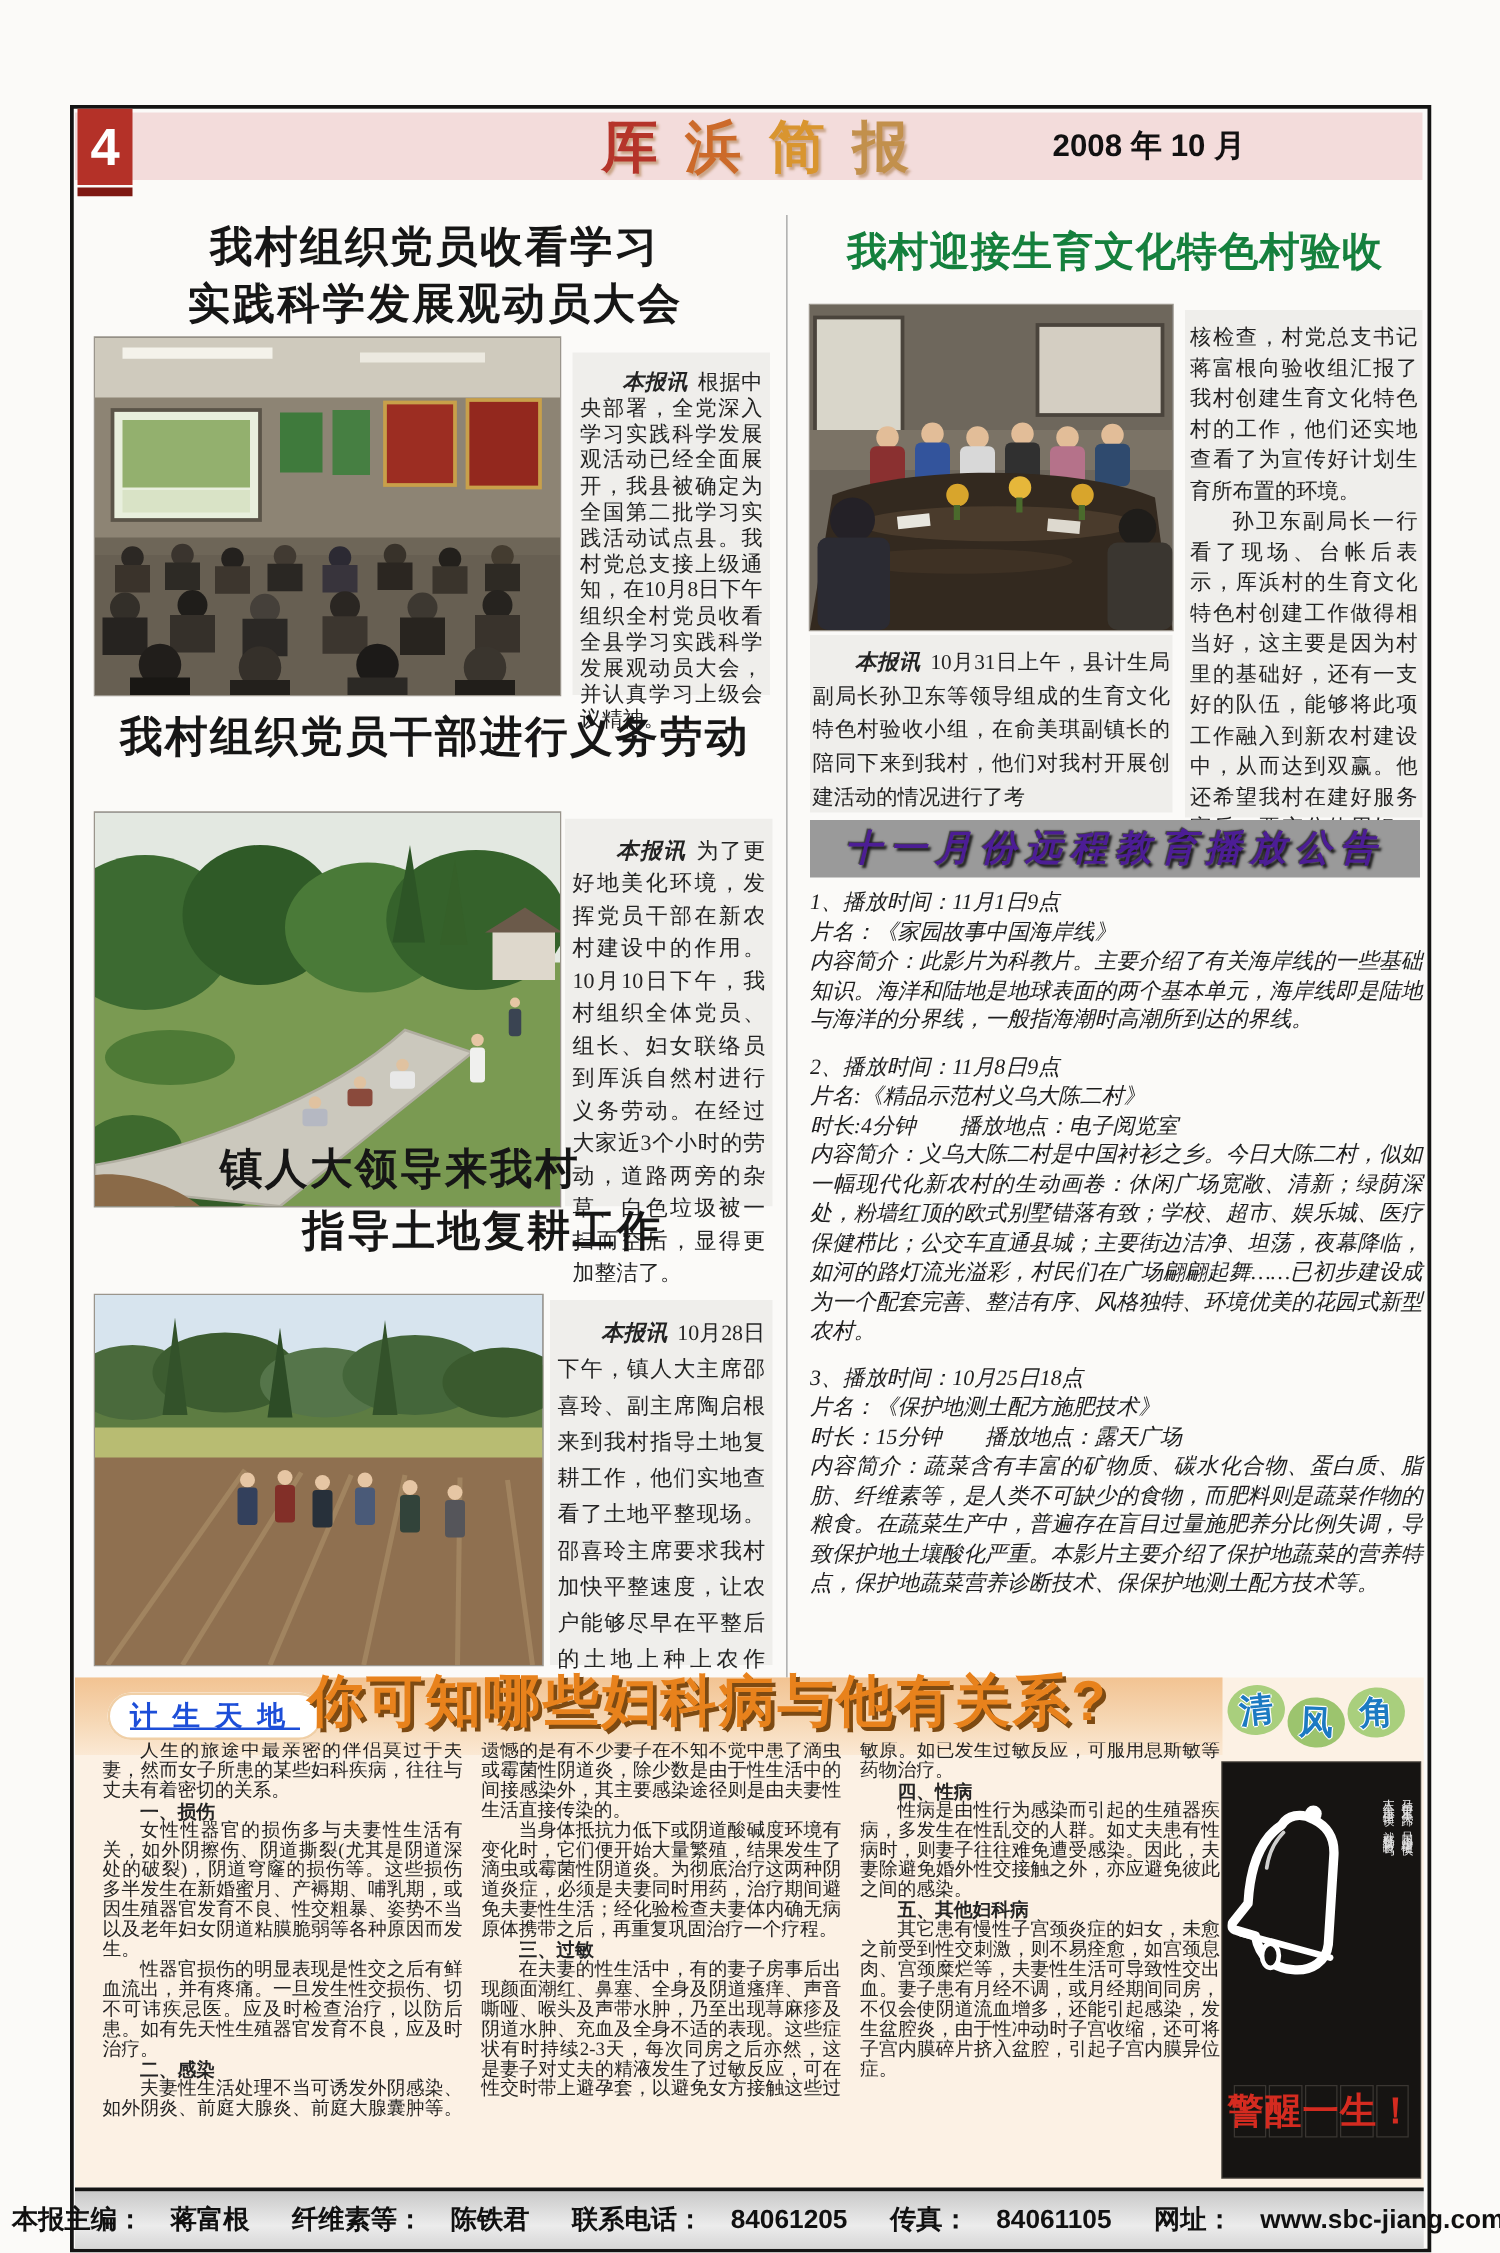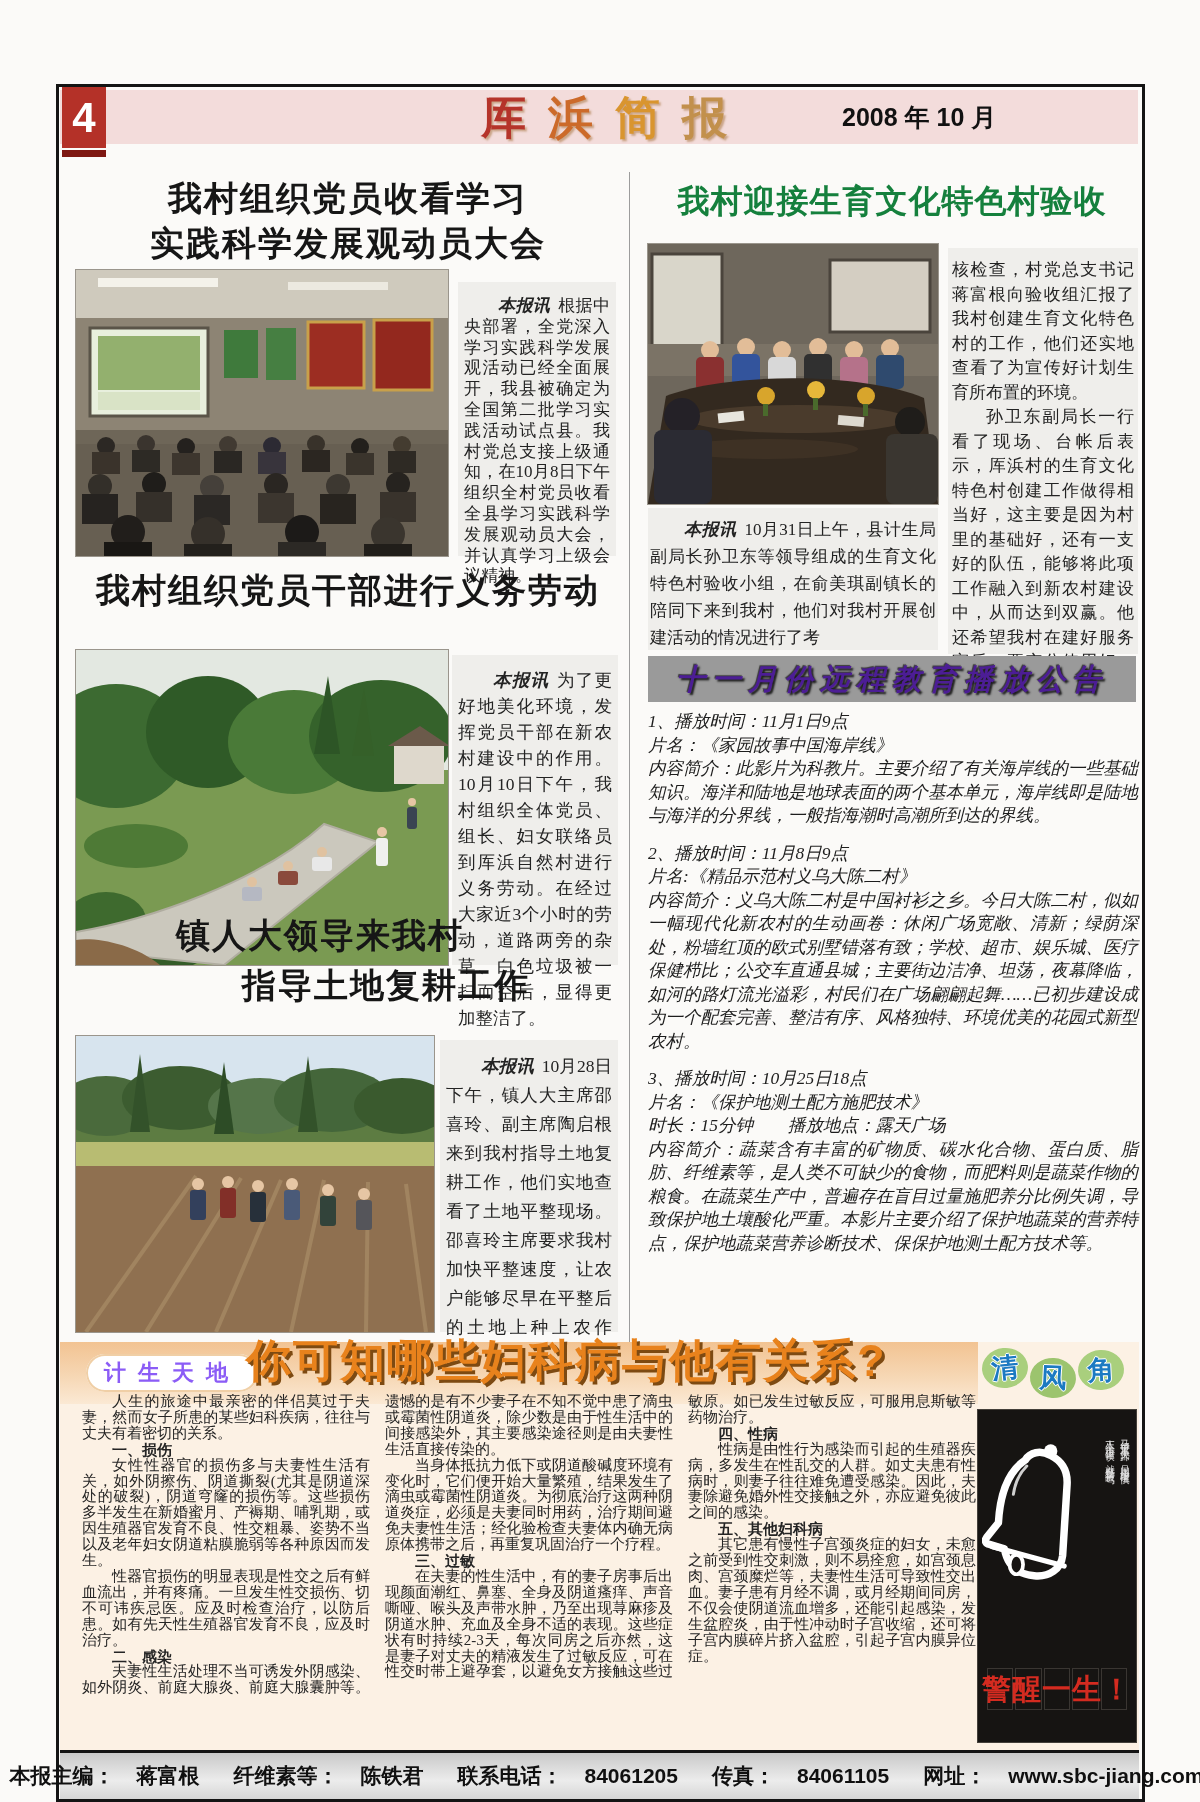--- a/index.html
+++ b/index.html
@@ -54,22 +54,22 @@
     letter-spacing:7px; text-shadow:2px 2px 2px #1c1c1c, -1px -1px 1px #3a3a3a; font-style:italic;}
   #bc-list{left:648px; top:710px; width:490px; height:630px; font-style:italic;
     font-size:17.5px; line-height:23.5px; color:#1d1d1d; text-align:justify;}
   #bc-list .bc-item{margin-bottom:14px;}
   #bc-list div{margin:0;}
   
   #bottom-bg{left:60px; top:1342px; width:1079px; height:408px; background:#fcf1e4;}
   #orange-band{left:60px; top:1342px; width:918px; height:62px;
     background:linear-gradient(180deg,#f2c392 0%,#f6d7b4 55%,#fbe9d4 100%);}
   #jstd-badge{left:86px; top:1354px; height:38px; background:#fff; border-radius:19px;
-    padding:0 18px; color:#8b5cf6; font:bold 22px/38px "Liberation Sans",sans-serif;
-    letter-spacing:12px; box-shadow:0 0 0 2px #f0cfa6 inset;}
+    padding:0 18px; color:#1d4ed8; font:bold 22px/38px "Liberation Sans",sans-serif;
+    letter-spacing:12px; box-shadow:0 0 0 2px #f0cfa6 inset;text-decoration:underline;}
   #health-title{left:246px; top:1330px; width:730px; font:bold 45px/62px "Liberation Sans",sans-serif;
     color:#e8821c; letter-spacing:2px; text-shadow:3px 3px 0 #7d4a12; white-space:nowrap;}
   #health-text{left:82px; top:1394px; width:894px; height:352px; overflow:hidden;
     column-count:3; column-gap:15px; font-size:15px; line-height:15.9px; text-align:justify; color:#242424;}
   #health-text .hp{margin:0; text-indent:2em;}
   #health-text .hh{margin:0; padding-left:2em; font-weight:bold; font-family:"Liberation Sans",sans-serif;}
   
   #corner{left:982px; top:1346px; width:154px; height:60px; display:flex; align-items:flex-start;}
   #corner span{display:block; width:46px; height:40px; margin-right:2px; border-radius:50%;
     background:#a9cf7d; color:#1c7ac2; font:bold 27px/40px "Liberation Sans",sans-serif; text-align:center;
@@ -302,20 +302,21 @@
 <div class="abs" id="bc-banner">十一月份远程教育播放公告</div>
 <div class="abs" id="bc-list">
   <div class="bc-item">
     <div>1、播放时间：11月1日9点</div>
     <div>片名：《家园故事中国海岸线》</div>
     <div>内容简介：此影片为科教片。主要介绍了有关海岸线的一些基础知识。海洋和陆地是地球表面的两个基本单元，海岸线即是陆地与海洋的分界线，一般指海潮时高潮所到达的界线。</div>
   </div>
   <div class="bc-item">
     <div>2、播放时间：11月8日9点</div>
     <div>片名:《精品示范村义乌大陈二村》</div>
+    <div>时长:4分钟　　播放地点：电子阅览室</div>
     <div>内容简介：义乌大陈二村是中国衬衫之乡。今日大陈二村，似如一幅现代化新农村的生动画卷：休闲广场宽敞、清新；绿荫深处，粉墙红顶的欧式别墅错落有致；学校、超市、娱乐城、医疗保健栉比；公交车直通县城；主要街边洁净、坦荡，夜幕降临，如河的路灯流光溢彩，村民们在广场翩翩起舞……已初步建设成为一个配套完善、整洁有序、风格独特、环境优美的花园式新型农村。</div>
   </div>
   <div class="bc-item">
     <div>3、播放时间：10月25日18点</div>
     <div>片名：《保护地测土配方施肥技术》</div>
     <div>时长：15分钟　　播放地点：露天广场</div>
     <div>内容简介：蔬菜含有丰富的矿物质、碳水化合物、蛋白质、脂肪、纤维素等，是人类不可缺少的食物，而肥料则是蔬菜作物的粮食。在蔬菜生产中，普遍存在盲目过量施肥养分比例失调，导致保护地土壤酸化严重。本影片主要介绍了保护地蔬菜的营养特点，保护地蔬菜营养诊断技术、保保护地测土配方技术等。</div>
   </div>
 </div>
 

